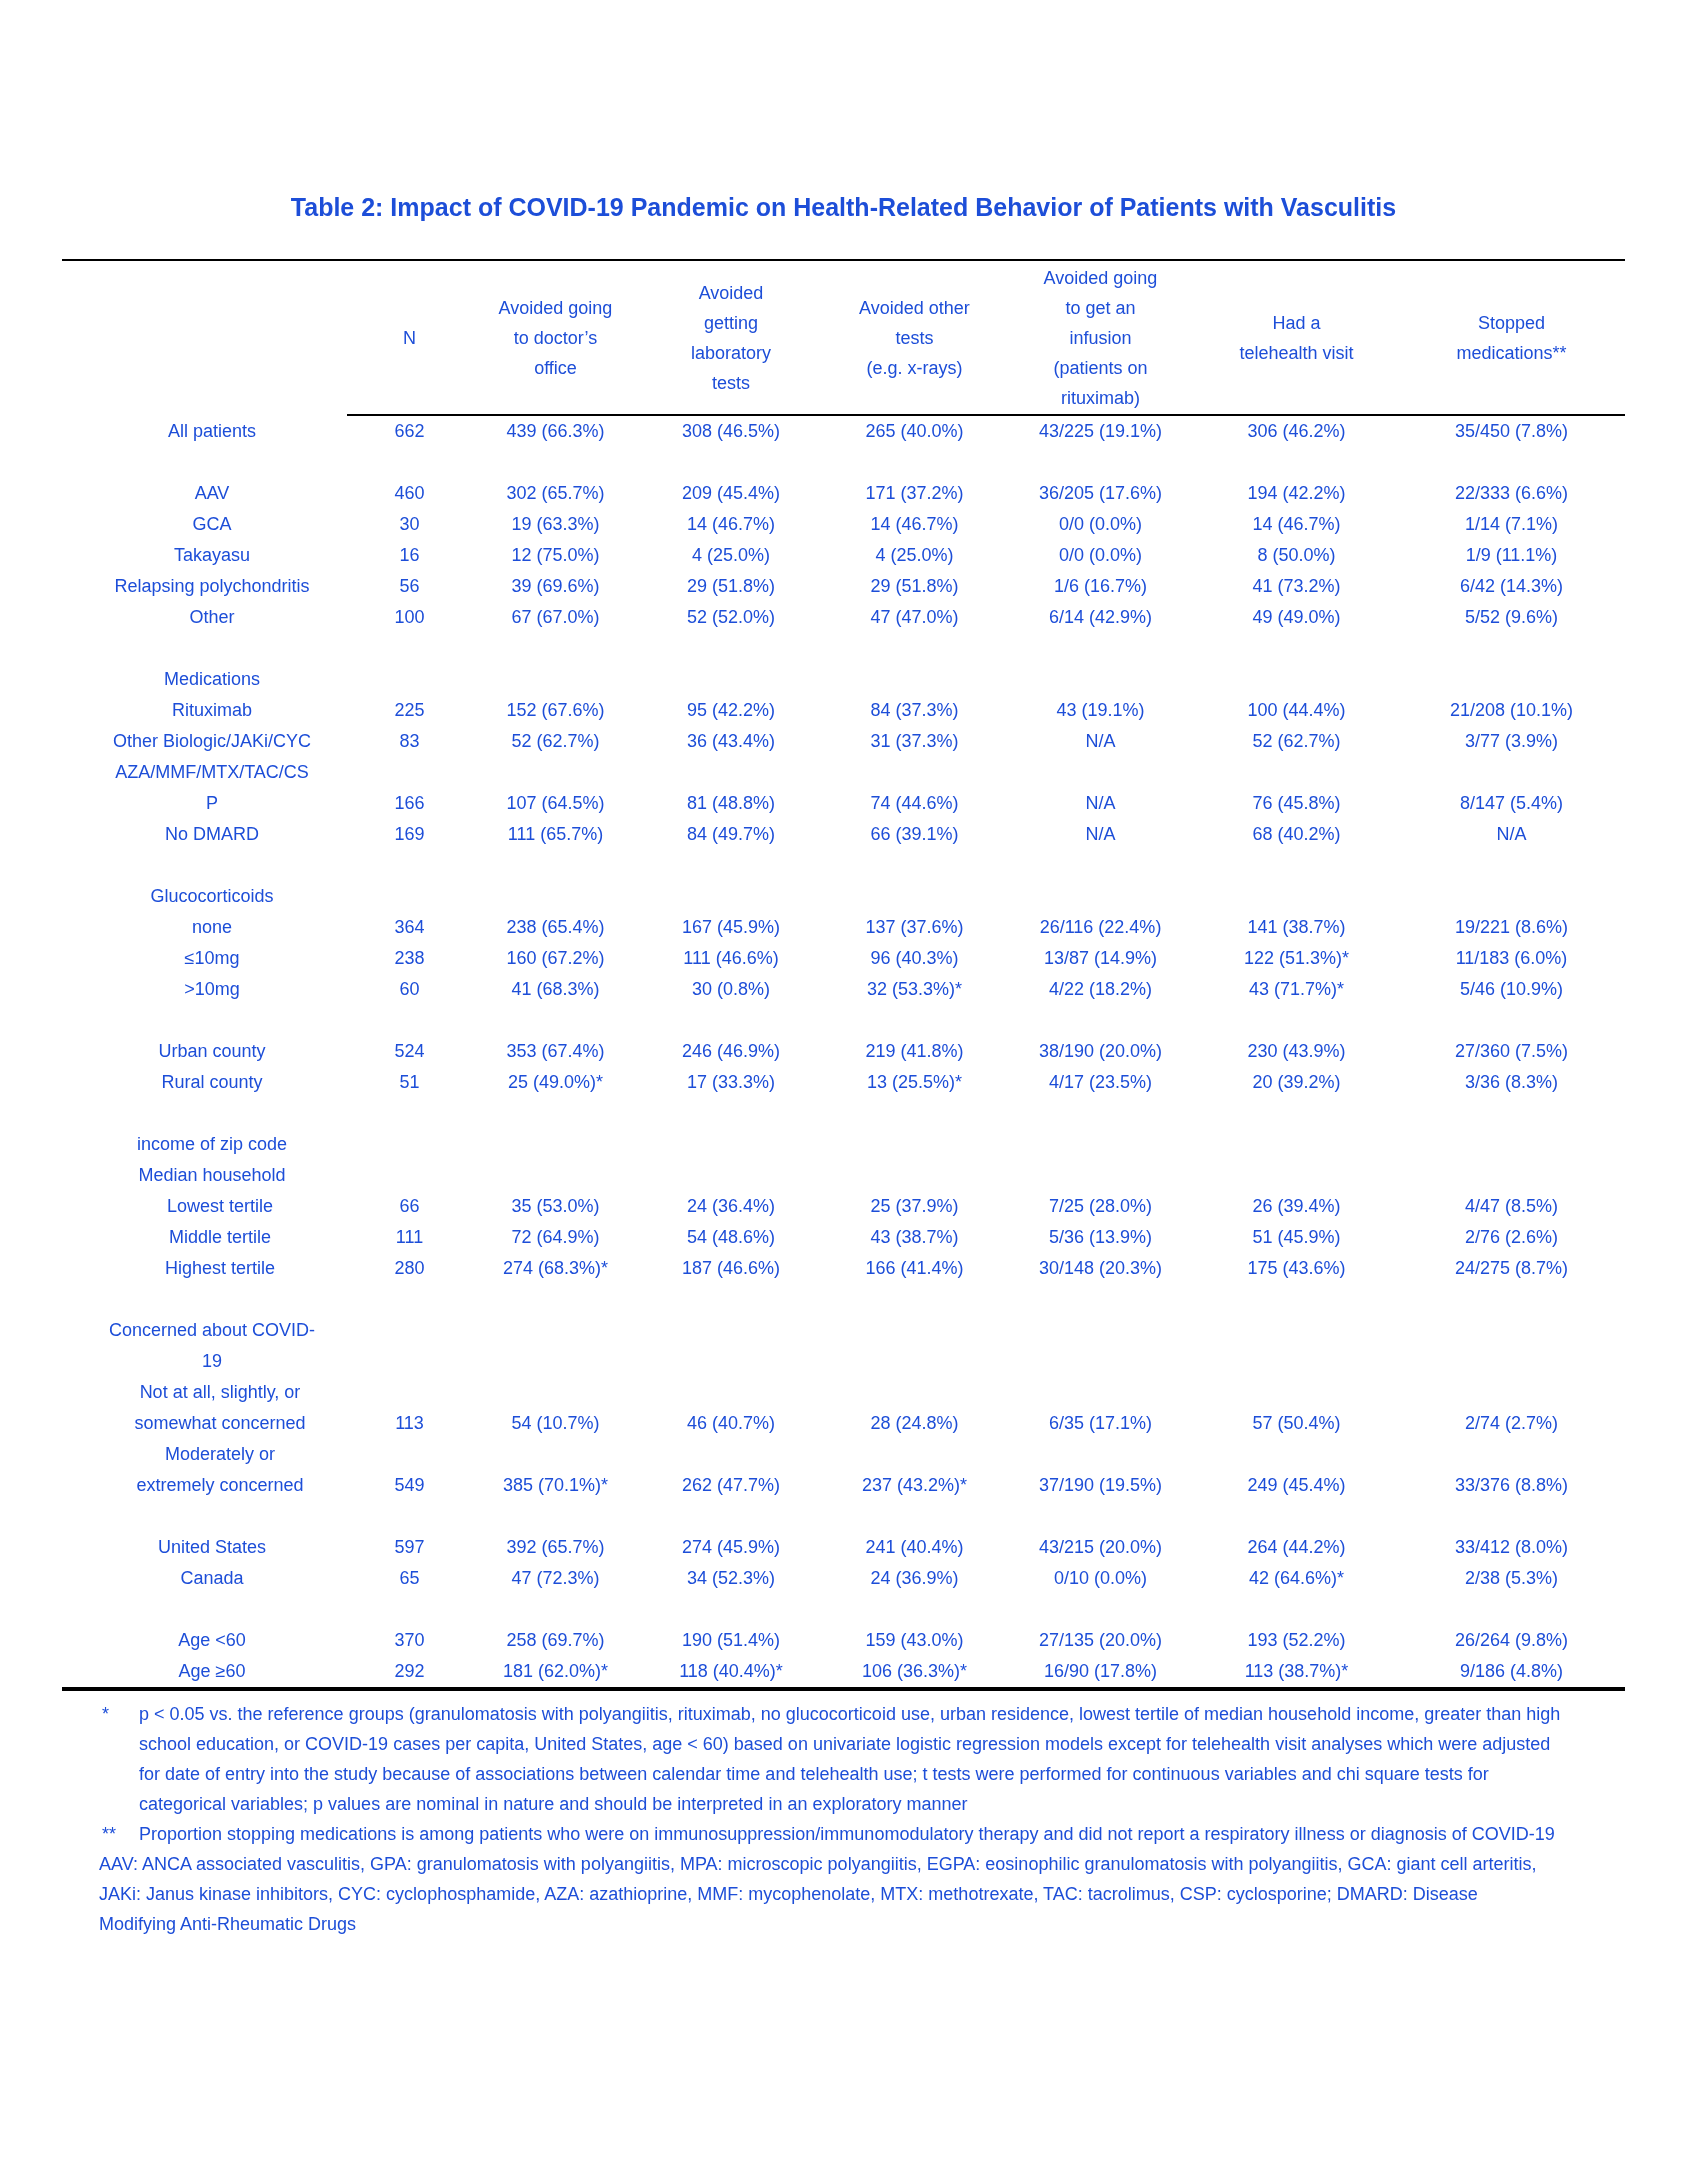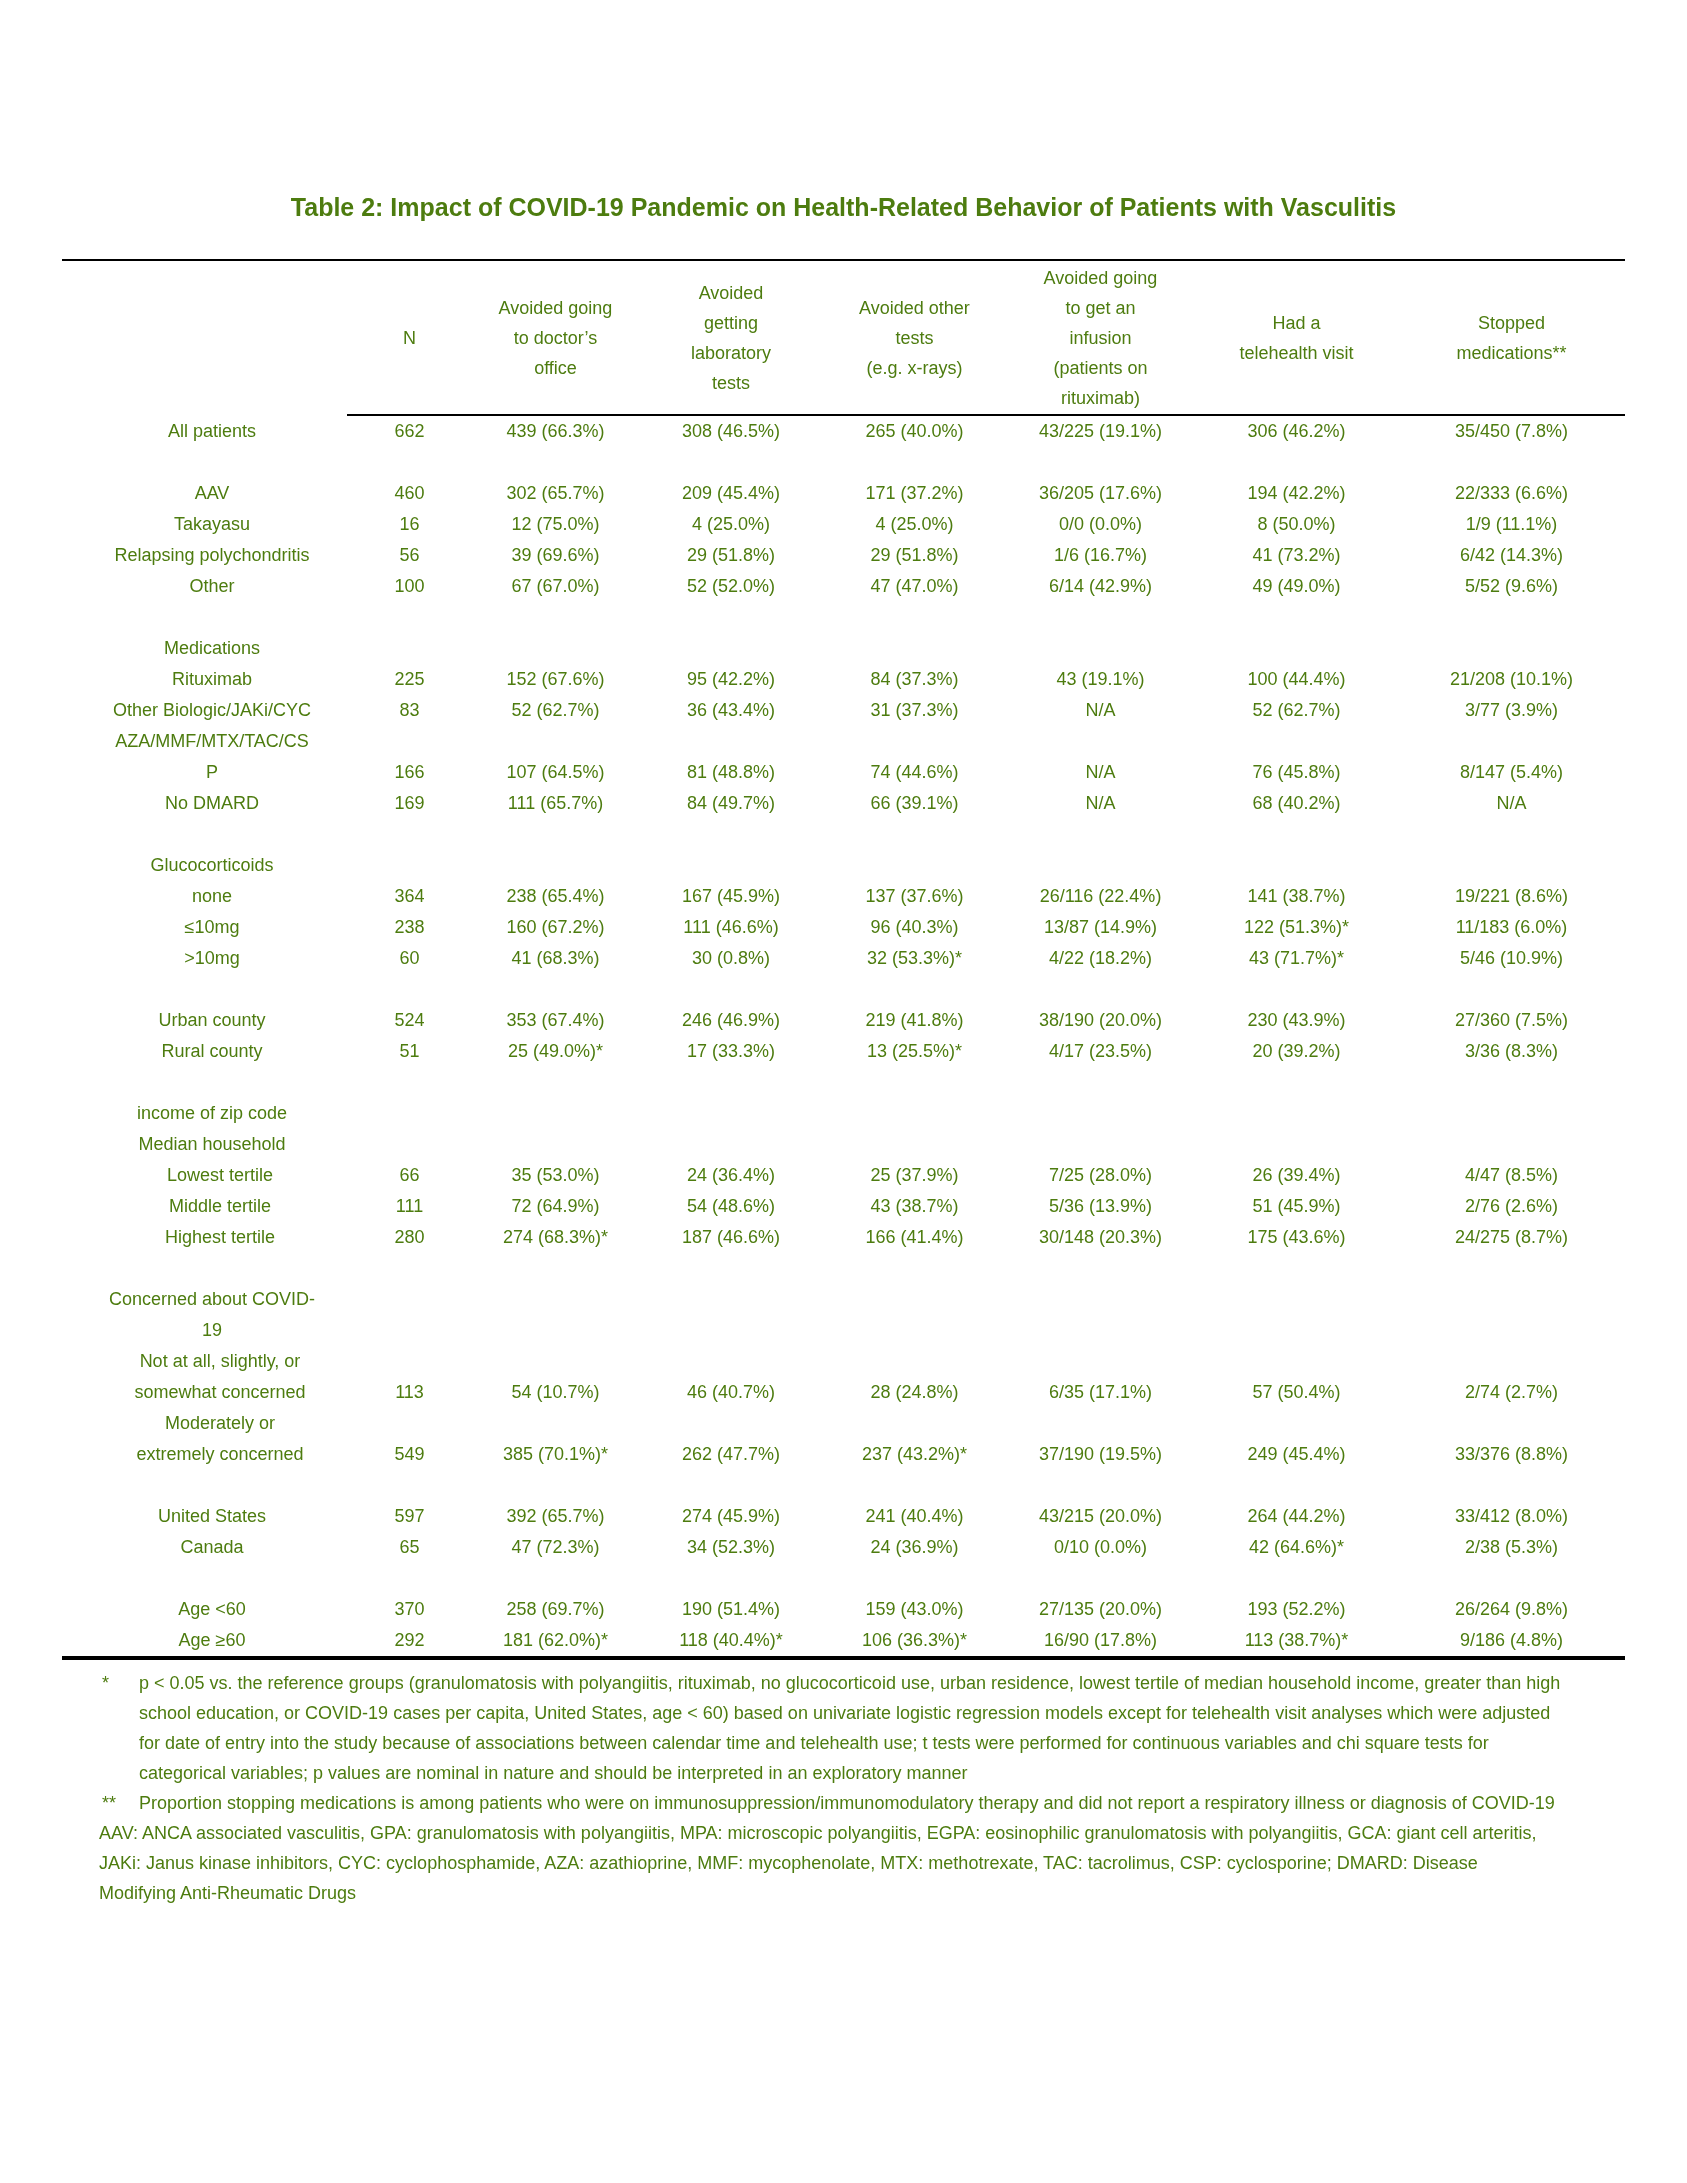--- a/index.html
+++ b/index.html
@@ -1,21 +1,21 @@
 <!DOCTYPE html>
 <html style="font-size:13.2px"><head>
 <meta charset="utf-8">
 <style>
   html, body { margin: 0; padding: 0; background: #ffffff; }
   .page {
     position: relative;
     width: 1687px;
     height: 2183px;
     background: #ffffff;
-    color: #4d7c0f;
+    color: #1d4ed8;
     font-family: "Liberation Sans", "DejaVu Sans", sans-serif;
     overflow: hidden;
   }
   .title {
     margin: 192px 62px 0 62px;
     font-size: 25px;
     line-height: 30px;
     font-weight: bold;
     text-align: center;
   }
@@ -130,20 +130,30 @@
           <td class="label">AAV</td>
           <td class="value">460</td>
           <td class="value">302 (65.7%)</td>
           <td class="value">209 (45.4%)</td>
           <td class="value">171 (37.2%)</td>
           <td class="value">36/205 (17.6%)</td>
           <td class="value">194 (42.2%)</td>
           <td class="value">22/333 (6.6%)</td>
         </tr>
         <tr>
+          <td class="label">GCA</td>
+          <td class="value">30</td>
+          <td class="value">19 (63.3%)</td>
+          <td class="value">14 (46.7%)</td>
+          <td class="value">14 (46.7%)</td>
+          <td class="value">0/0 (0.0%)</td>
+          <td class="value">14 (46.7%)</td>
+          <td class="value">1/14 (7.1%)</td>
+        </tr>
+        <tr>
           <td class="label">Takayasu</td>
           <td class="value">16</td>
           <td class="value">12 (75.0%)</td>
           <td class="value">4 (25.0%)</td>
           <td class="value">4 (25.0%)</td>
           <td class="value">0/0 (0.0%)</td>
           <td class="value">8 (50.0%)</td>
           <td class="value">1/9 (11.1%)</td>
         </tr>
         <tr>

